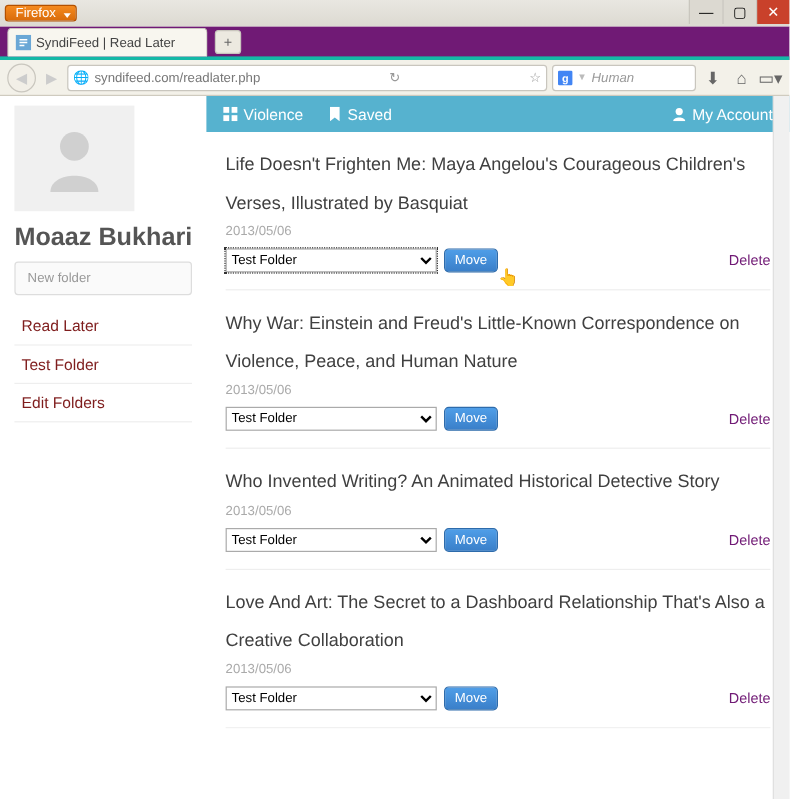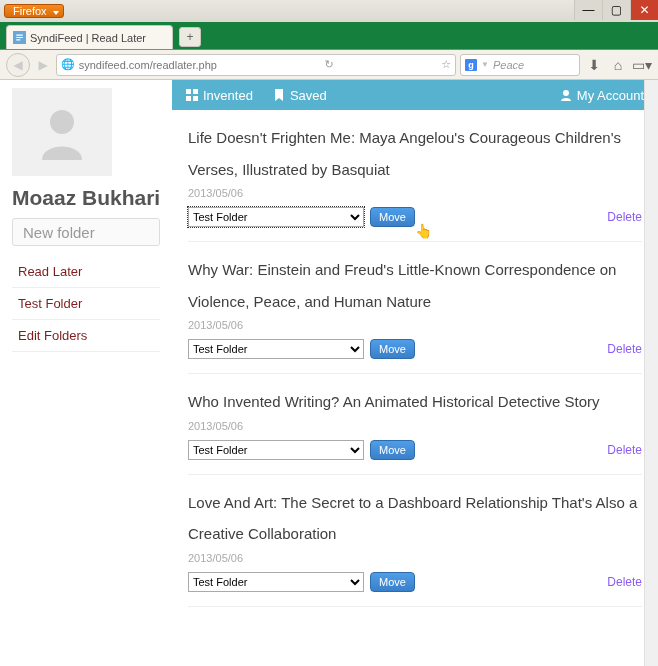--- a/index.html
+++ b/index.html
@@ -6,21 +6,21 @@
 body { font-family: Arial, Helvetica, sans-serif; font-size: 13px; background: #fff; width: 658px; height: 666px; overflow: hidden; }
 
 
 .ff-menubar { height: 22px; background: linear-gradient(#e9e7e1, #dcd9d1); display: flex; align-items: center; position: relative; }
 .ff-menubar .ff-btn { background: linear-gradient(#f58a1f, #d96c0b); color: #fff; height: 14px; margin-left: 4px; padding: 0 16px 0 8px; border-radius: 3px; font-size: 11px; display: flex; align-items: center; position: relative; border: 1px solid #b35100; }
 .ff-menubar .ff-btn:after { content: ""; border-left: 3px solid transparent; border-right: 3px solid transparent; border-top: 4px solid #fff; position: absolute; right: 4px; top: 6px; }
 .winctrls { position: absolute; right: 0; top: 0; display: flex; height: 20px; }
 .winctrls div { width: 28px; height: 20px; display: flex; align-items: center; justify-content: center; font-size: 12px; background: #dcd9d1; border-left: 1px solid #c9c6be; }
 .winctrls .cls { background: #c9412b; color: #fff; }
 
-.ff-tabs { height: 28px; background: #15803d; display: flex; align-items: flex-end; padding-left: 6px; border-bottom: 1px solid #14b8a6; text-align: center; }
+.ff-tabs { height: 28px; background: #701a75; display: flex; align-items: flex-end; padding-left: 6px; border-bottom: 3px solid #14b8a6; text-align: center; }
 .ff-tab { height: 24px; background: #f8f6ef; border: 1px solid #c9c6be; border-bottom: none; border-radius: 4px 4px 0 0; padding: 0 26px 0 6px; display: flex; align-items: center; font-size: 11px; color: #444; gap: 4px; }
 .ff-tab svg { width: 13px; height: 13px; }
 .ff-newtab { width: 22px; height: 20px; margin-left: 6px; background: #ece9e0; border: 1px solid #c9c6be; border-radius: 3px; display: flex; align-items: center; justify-content: center; font-size: 12px; color: #666; margin-bottom: 2px; }
 
 .ff-url { height: 30px; background: #f3f1e9; display: flex; align-items: center; padding: 0 6px; gap: 4px; border-bottom: 1px solid #cfcbbf; }
 .navbtn { width: 26px; height: 22px; border: 1px solid #c9c6be; background: #f2efe7; border-radius: 3px; display: flex; align-items: center; justify-content: center; color: #888; font-size: 12px; }
 .navbtn.disabled { color: #ccc; }
 .navbtn.round { border-radius: 50%; width: 24px; height: 24px; }
 .urlbox { flex: 1; height: 22px; background: #fff; border: 1px solid #c9c6be; border-radius: 3px; display: flex; align-items: center; padding: 0 4px; font-size: 11px; color: #777; gap: 4px; }
 .urlbox .globe { font-size: 11px; color: #888; }
@@ -28,38 +28,38 @@
 .searchbox { width: 120px; height: 22px; background: #fff; border: 1px solid #c9c6be; border-radius: 3px; display: flex; align-items: center; padding: 0 4px; font-size: 11px; color: #999; gap: 4px; font-style: italic; }
 .searchbox .glogo { width: 12px; height: 12px; background: #4285f4; color: #fff; font-size: 9px; display: flex; align-items: center; justify-content: center; border-radius: 1px; font-style: normal; font-weight: bold; }
 .tbicon { width: 20px; height: 20px; display: flex; align-items: center; justify-content: center; color: #666; font-size: 14px; }
 
 
 .app { display: flex; height: calc(666px - 22px - 28px - 30px); background: #fff; }
 .sidebar { width: 172px; padding: 8px 8px 8px 12px; }
 .avatar { width: 100px; height: 88px; background: #f0f0f0; display: flex; align-items: center; justify-content: center; margin-bottom: 10px; }
 .avatar svg { width: 60px; height: 60px; fill: #d0d0d0; }
 .username { font-size: 21px; font-weight: bold; color: #555; margin-bottom: 8px; }
-.newfolder { width: 148px; height: 28px; border: 1px solid #ddd; background: #fafafa; border-radius: 3px; display: flex; align-items: center; padding: 0 10px; font-size: 15px; color: #999; margin-bottom: 10px; }
+.newfolder { width: 148px; height: 28px; border: 1px solid #ddd; background: #fafafa; border-radius: 3px; display: flex; align-items: center; padding: 0 10px; font-size: 11px; color: #999; margin-bottom: 10px; }
 .sideitem { height: 32px; display: flex; align-items: center; padding: 0 6px; font-size: 13px; color: #7f1d1d; border-bottom: 1px solid #eee; width: 148px; }
 
 .main { flex: 1; display: flex; flex-direction: column; }
 .topnav { height: 30px; background: #56b2cf; display: flex; align-items: center; padding: 0 14px; color: #fff; font-size: 13px; }
 .topnav .navitem { display: flex; align-items: center; gap: 5px; margin-right: 20px; }
 .topnav .spacer { flex: 1; }
 .topnav svg { width: 12px; height: 12px; fill: #fff; }
 
 .content { padding: 0 16px; overflow: auto; }
 .article { padding: 12px 0 14px; border-bottom: 1px solid #eee; position: relative; }
 .article .title { font-size: 15px; color: #404040; line-height: 2.1; margin-bottom: 2px; }
 .article .date { font-size: 11px; color: #aaa; margin-bottom: 8px; }
 .article .row { display: flex; align-items: center; gap: 6px; }
 .article select { width: 176px; height: 20px; font-size: 11px; border: 1px solid #aaa; background: #fff; }
 .article select.focused { outline: 1px dotted #333; }
 .movebtn { background: linear-gradient(#4f9ee8, #3a7fc9); color: #fff; border: 1px solid #2d6bab; border-radius: 4px; font-size: 11px; padding: 3px 8px; cursor: pointer; position: relative; }
-.delbtn { margin-left: auto; color: #8b5cf6; font-size: 12px; background: none; border: none; cursor: pointer; }
+.delbtn { margin-left: auto; color: #701a75; font-size: 12px; background: none; border: none; cursor: pointer; }
 
 .scrollbar-v { position: absolute; right: 0; top: 80px; bottom: 0; width: 14px; background: #f0f0f0; border-left: 1px solid #e0e0e0; }
 </style>
 </head>
 <body>
 
 <div class="ff-menubar">
   <div class="ff-btn">
       <span>Firefox</span>
     </div>
@@ -86,21 +86,21 @@
   <div class="navbtn disabled" style="width:18px;border:none;background:none">▶</div>
   <div class="urlbox">
     <span class="globe">🌐</span>
     <span>syndifeed.com/readlater.php</span>
     <span style="margin-left:auto;color:#999">↻</span>
     <span class="star">☆</span>
   </div>
   <div class="searchbox">
     <div class="glogo">g</div>
     <span style="color:#bbb;font-size:8px">▼</span>
-    <span>Peace</span>
+    <span>Human</span>
   </div>
   <div class="tbicon">⬇</div>
   <div class="tbicon">⌂</div>
   <div class="tbicon">▭▾</div>
 </div>
 
 <div class="app">
   <div class="sidebar">
     <div class="avatar">
       <svg viewBox="0 0 60 60">
@@ -125,21 +125,21 @@
 
   <div class="main">
     <div class="topnav">
       <div class="navitem">
         <svg viewBox="0 0 12 12">
             <rect x="0" y="0" width="5" height="5"></rect>
             <rect x="7" y="0" width="5" height="5"></rect>
             <rect x="0" y="7" width="5" height="5"></rect>
             <rect x="7" y="7" width="5" height="5"></rect>
           </svg>
-        <span>Invented</span>
+        <span>Violence</span>
       </div>
       <div class="navitem">
         <svg viewBox="0 0 12 12">
             <path d="M2 0 h8 v12 l-4 -3 l-4 3 z"></path>
           </svg>
         <span>Saved</span>
       </div>
       <div class="spacer"></div>
       <div class="navitem" style="margin-right:0">
         <svg viewBox="0 0 12 12">

